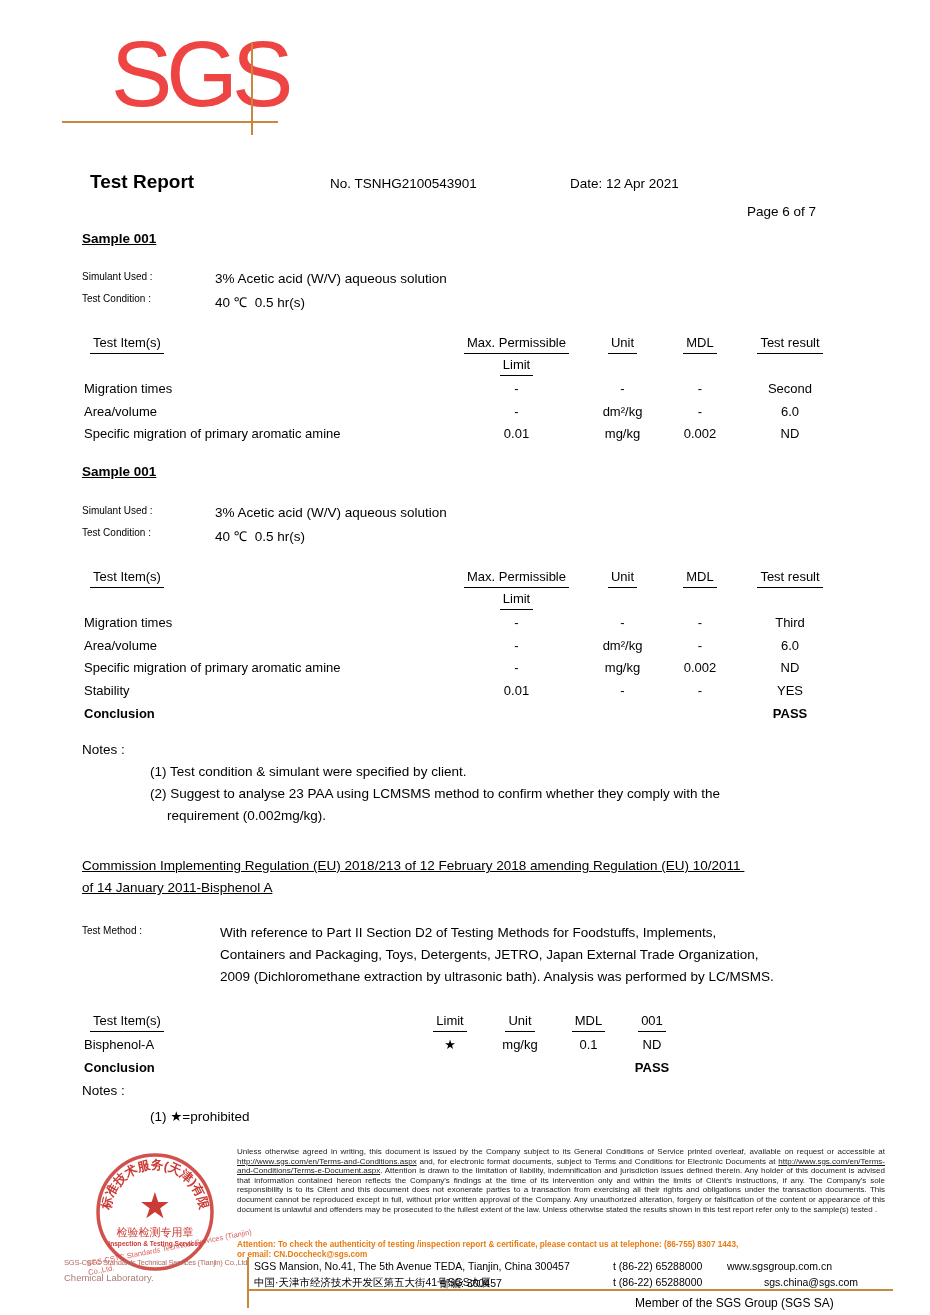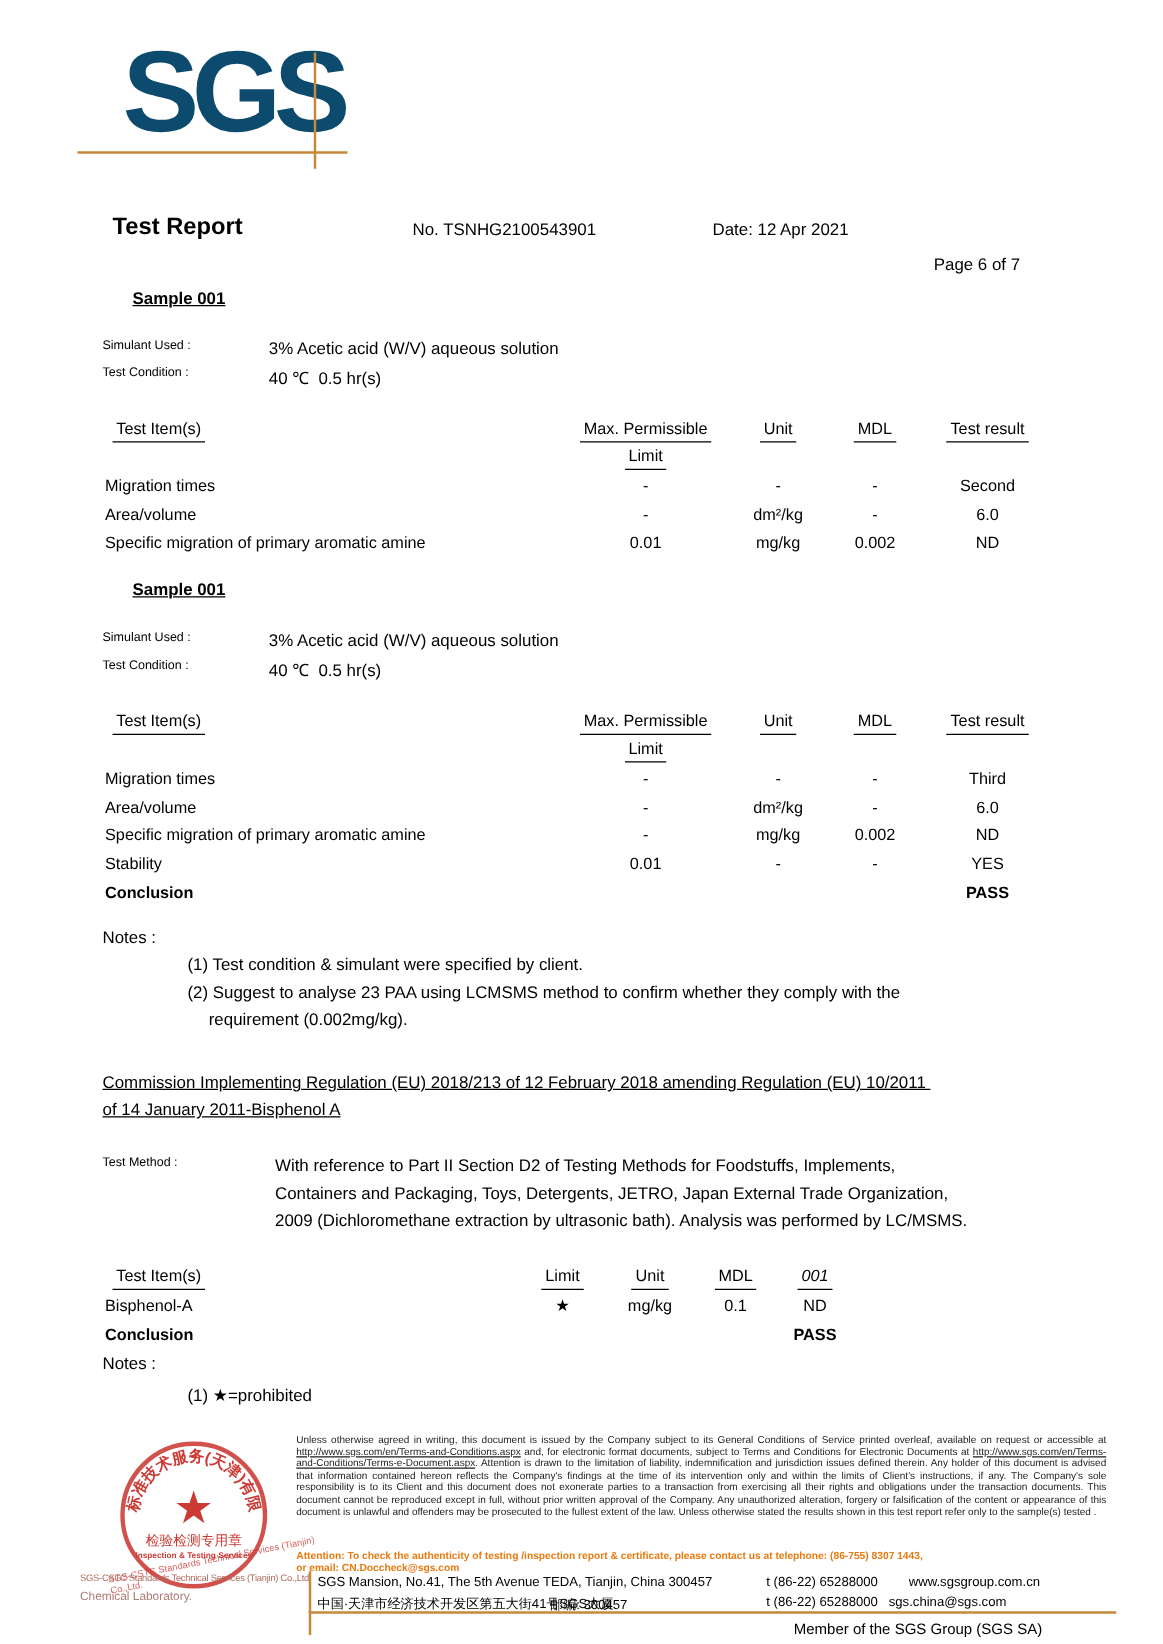--- a/index.html
+++ b/index.html
@@ -1,41 +1,41 @@
 <!DOCTYPE html>
 <html><head>
 <meta charset="utf-8">
 <style>
   html,body{margin:0;padding:0;background:#fff;}
   body{width:930px;height:1315px;font-family:"Liberation Sans",sans-serif;color:#000;}
   .page{position:relative;width:930px;height:1315px;background:#fff;overflow:hidden;}
   .abs{position:absolute;}
   
-  .logo-text{left:98px;top:28px;font-size:92px;line-height:92px;font-weight:bold;color:#0c4a6e;letter-spacing:-6px;}
+  .logo-text{left:111px;top:28px;font-size:92px;line-height:92px;font-weight:normal;color:#ef4444;letter-spacing:-6px;}
   .oline{background:#c8883c;}
   
   .rtitle{left:90px;top:171px;font-size:19px;font-weight:bold;}
   .hmeta{font-size:13.5px;top:176px;}
   
   .h13{font-size:13.5px;text-align:right;}
-  .sampheading{font-size:13.5px;font-weight:bold;text-decoration:underline;margin-left:24px;}
+  .sampheading{font-size:13.5px;font-weight:bold;text-decoration:underline;}
   .kvlabel{left:82px;font-size:10px;}
   .kvvalue{left:215px;font-size:13.5px;white-space:pre;}
   
   .ttable{left:84px;width:770px;font-size:13px;}
   .t5{display:grid;grid-template-columns:374px 117px 95px 60px 120px;}
   .t5b{display:grid;grid-template-columns:331px 70px 70px 67px 60px;}
   .hrow{height:22px;line-height:18px;}
   .drow{height:22.7px;line-height:22.7px;}
   .cc{text-align:center;}
   .ci{text-align:left;}
   .hitem{padding-left:6px;}
   .hul{display:inline-block;border-bottom:1.3px solid #000;padding:0 3px 1px 3px;}
   .bold{font-weight:bold;}
-  .ital{font-style:italic;}
+  .ital{}
   .notelabel{left:82px;font-size:13.5px;}
   .noteline{font-size:13.5px;}
   .regheading{left:82px;font-size:13.5px;font-weight:normal;text-decoration:underline;white-space:pre;}
   
   .legal{left:237px;top:1147px;width:648px;font-size:8px;line-height:9.6px;text-align:justify;color:#1c1c1c;}
   .legal-url{text-decoration:underline;}
   .attention{left:237px;top:1240px;width:660px;font-size:8.2px;line-height:9.6px;font-weight:bold;color:#e87a10;}
   .aemail{}
   .addr{font-size:10.5px;white-space:pre;}
   .member{left:635px;top:1296px;font-size:12px;}
@@ -226,17 +226,17 @@
 
   <div class="abs oline" style="left:247px;top:1257px;width:2px;height:51px;"></div>
   <div class="abs oline" style="left:247px;top:1289px;width:646px;height:2px;"></div>
 
   <div class="abs addr" style="left:254px;top:1260px;">SGS Mansion, No.41, The 5th Avenue TEDA, Tianjin, China 300457</div>
   <div class="abs addr" style="left:613px;top:1260px;">t (86-22) 65288000</div>
   <div class="abs addr" style="left:727px;top:1260px;">www.sgsgroup.com.cn</div>
   <div class="abs addr" style="left:254px;top:1276px;">中国·天津市经济技术开发区第五大街41号SGS大厦</div>
   <div class="abs addr" style="left:440px;top:1277px;">邮编: 300457</div>
   <div class="abs addr" style="left:613px;top:1276px;">t (86-22) 65288000</div>
-  <div class="abs addr" style="left:711px;top:1276px;text-align:right;">sgs.china@sgs.com</div>
+  <div class="abs addr" style="left:764px;top:1276px;text-align:right;">sgs.china@sgs.com</div>
 
   <div class="abs member">Member of the SGS Group (SGS SA)</div>
 
 </div>
 
 </body></html>

